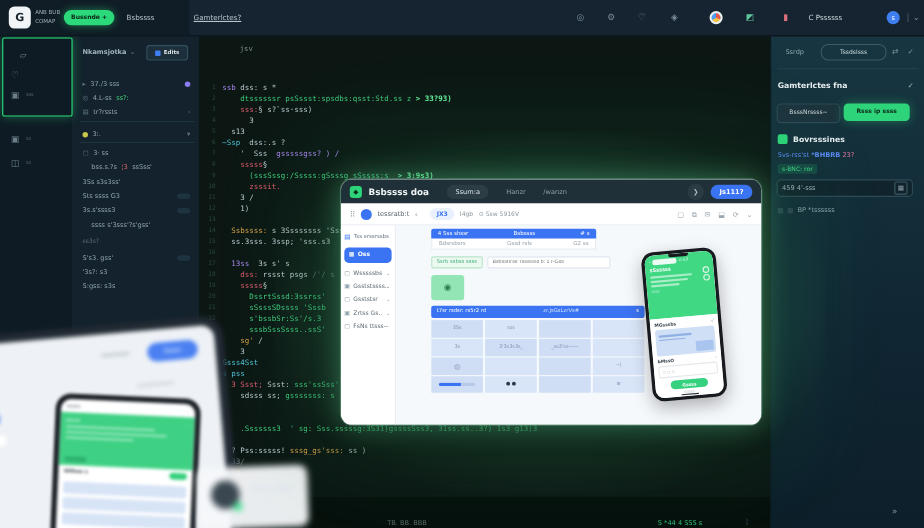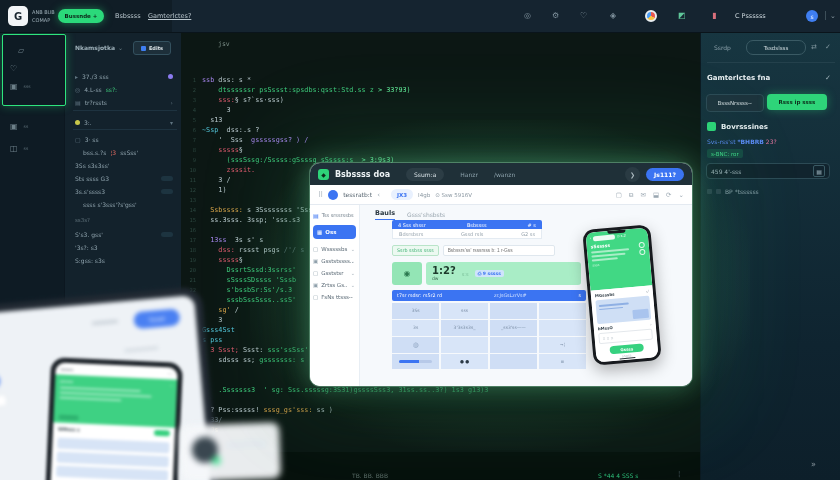--- a/index.html
+++ b/index.html
@@ -47,21 +47,21 @@
   .exp-dot-y{width:5px;height:5px;border-radius:50%;background:#c8c84a;}
   .exp-pill{position:absolute;right:2px;width:12px;height:5px;background:#1d3440;border-radius:3px;}
   .exp-section{color:#5b6d76!important;font-size:5.5px!important;}
   .exp-hr{left:8px;width:104px;height:1px;background:#1e3340;}
   
   .editor{left:180px;top:32px;width:520px;height:448px;background:#0c1714;z-index:5;overflow:hidden;}
   .ed-tab{left:38px;top:8px;color:#7d9089;font-size:6.5px;font-family:"DejaVu Sans Mono",monospace;}
   .gutter{left:0;top:43px;width:16px;text-align:right;color:#2b463f;font-size:5.5px;line-height:10px;font-family:"DejaVu Sans Mono",monospace;}
   .code{left:22px;top:43px;width:640px;font-family:"DejaVu Sans Mono",monospace;font-size:6.8px;line-height:10px;white-space:pre;}
   .cl{height:10px;}
-  .pur{color:#a585ec}.gr{color:#3ecb7c}.bg{color:#64f09c;font-weight:normal}.rd{color:#e05a6e}
+  .pur{color:#a585ec}.gr{color:#3ecb7c}.bg{color:#64f09c;font-weight:bold}.rd{color:#e05a6e}
   .cy{color:#52c4d8}.or{color:#d9a44a}.wh{color:#b9c8cd}.gy{color:#5d6f77}
   .sliver{left:166px;top:268px;width:16px;height:190px;color:#2fae6f;font-size:5.5px;line-height:12px;
           font-family:"DejaVu Sans Mono",monospace;white-space:pre-line;z-index:6;overflow:hidden;}
   .term-strip{left:180px;top:452px;width:520px;height:28px;background:rgba(4,12,8,.55);z-index:6;}
   .status-left{left:352px;top:472px;color:#5a6a66;font-size:6px;z-index:7;}
   .status-green{left:598px;top:472px;color:#2fbf7a;font-size:6px;z-index:7;}
   .status-bar-sep{left:678px;top:470px;color:#46555c;font-size:7px;z-index:7;}
   
   .rightpanel{left:700px;top:32px;width:140px;height:448px;background:linear-gradient(#173641,#0f2430 70%,#0d1f2a);border-left:1px solid #0c1a22;z-index:10;}
   .rp-label{left:13px;top:12px;color:#8aa0aa;font-size:6px;}
@@ -263,21 +263,21 @@
 
 <div class="abs topbar">
   <div class="abs topbar-left"></div>
   <div class="abs logo">G</div>
   <div class="abs brand">
     <div>ANB BUB</div>
     <div>COMAP</div>
   </div>
   <div class="abs newbtn">Bussnde +</div>
   <div class="abs menu-item" style="left:115px">Bsbssss</div>
-  <div class="abs menu-item u" style="left:148px">Gamterlctes?</div>
+  <div class="abs menu-item u" style="left:176px">Gamterlctes?</div>
   <span class="abs tb-icon" style="left:524px">◎</span>
   <span class="abs tb-icon" style="left:552px">⚙</span>
   <span class="abs tb-icon" style="left:580px">♡</span>
   <span class="abs tb-icon" style="left:610px">◈</span>
   <div class="abs chrome"></div>
   <span class="abs tb-icon" style="left:678px;color:#5fc79a">◩</span>
   <span class="abs tb-icon" style="left:712px;color:#d9707c">▮</span>
   <div class="abs tb-name">C Pssssss</div>
   <div class="abs tb-av">s</div>
   <div class="abs tb-sep">|</div>
@@ -502,49 +502,37 @@
       <span class="ico">▣</span>
       <span>Zrtss Gs..</span>
       <span class="chev">⌄</span>
     </div>
     <div class="ws-item">
       <span class="ico">▢</span>
       <span>FsNs ttsss--</span>
     </div>
   </div>
   <div class="win-content">
-    <div class="ct-tabs">
-      <span class="ct-tab-a">Bauls</span>
-      <span class="ct-tab-i">Gsss'shsbsts</span>
-    </div>
     <div class="ct-block">
       <div class="t-head">
         <span>4 Sss shssr</span>
         <span>Bsbssss</span>
         <span># s</span>
       </div>
       <div class="t-row">
         <span>Bdsrsbsrs</span>
         <span>Gssd rsls</span>
         <span>G2 ss</span>
       </div>
       <div class="srch">
         <span class="chip-green">Ssrb ssbss ssss</span>
         <input placeholder="Bsbssrs'ss' rsssrsss b: 1 r-Gss" style="">
       </div>
       <div class="cards">
         <div class="tile1">◉</div>
-        <div class="tile2">
-          <div>
-            <div class="stat-v">1:2?</div>
-            <div class="stat-sub">dw</div>
-          </div>
-          <span class="stat-muted">s:s</span>
-          <span class="stat-chip">⎙ 9 sssss</span>
-        </div>
       </div>
       <div class="bar2">
         <span>t7sr rsdsr: rs5r2 rd</span>
         <span class="mid">zr.JsGsLzrVs#</span>
         <span>s</span>
       </div>
       <div class="grid">
         <div class="cell">3Ss</div>
         <div class="cell alt">sss</div>
         <div class="cell"></div>

